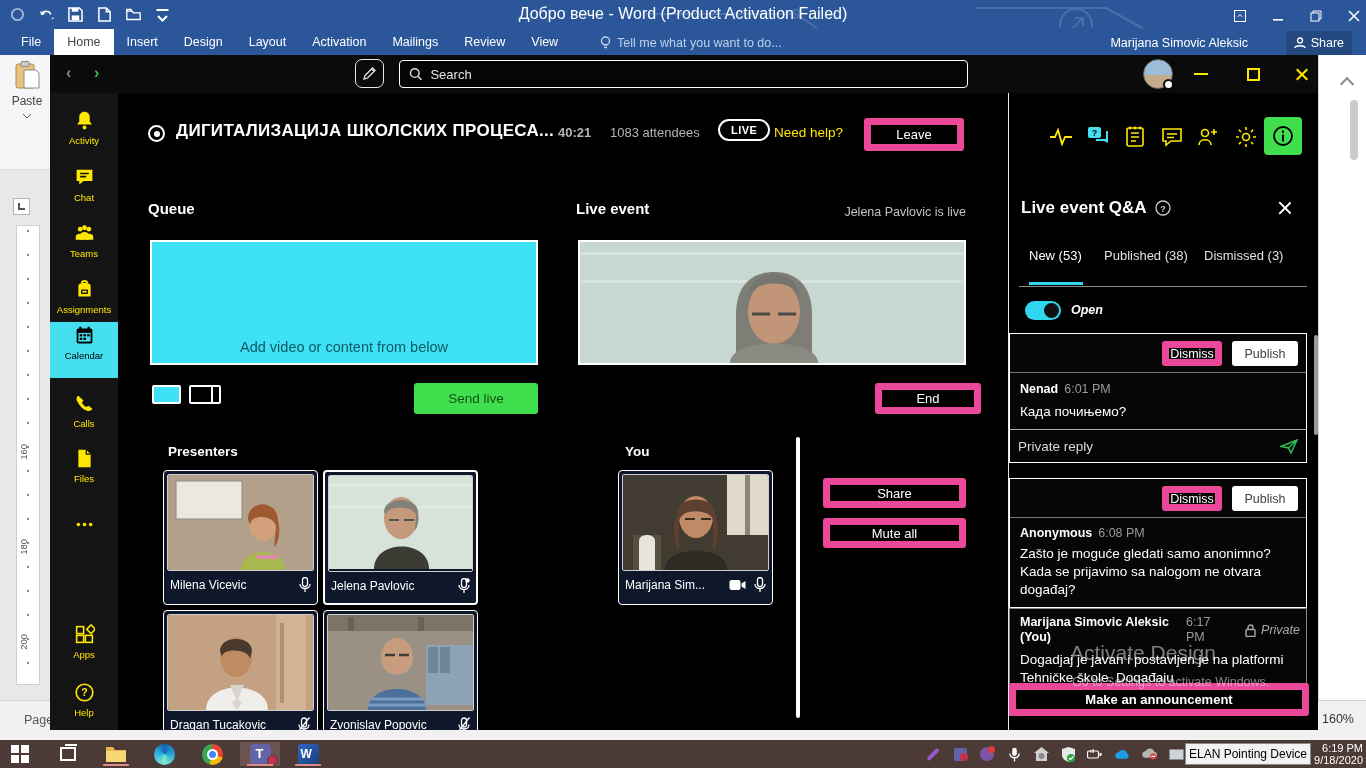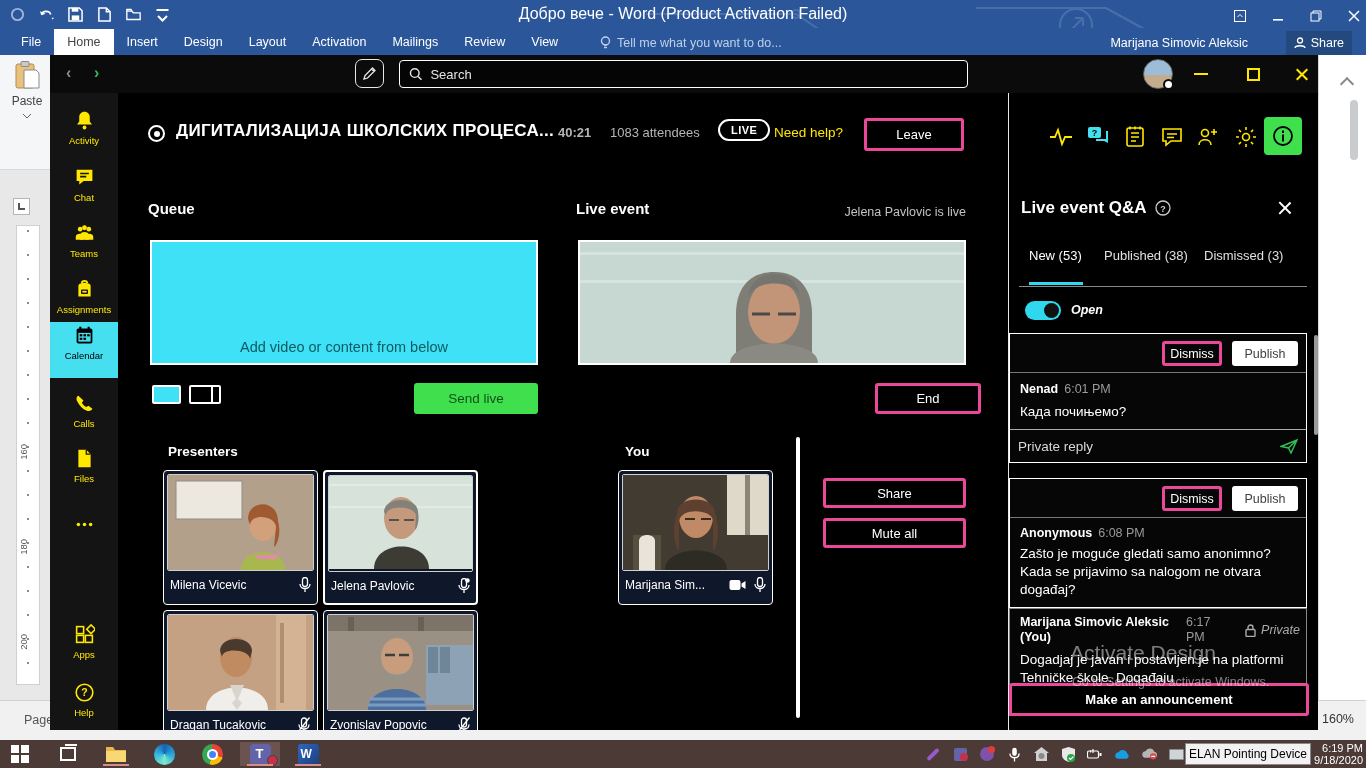--- a/index.html
+++ b/index.html
@@ -66,21 +66,21 @@
   .tw-main { position:absolute; left:68px; top:38px; width:890px; height:637px; background:#000; }
 
   
   .rec-icon { position:absolute; left:98px; top:70px; width:17px; height:17px; border:2px solid #fff; border-radius:50%; }
   .rec-icon i { position:absolute; left:3.5px; top:3.5px; width:6px; height:6px; background:#fff; border-radius:50%; }
   .ev-title { position:absolute; left:126px; top:66px; font-size:17px; font-weight:bold; letter-spacing:.3px; white-space:nowrap; }
   .ev-time { position:absolute; left:508px; top:70px; font-size:13px; font-weight:bold; color:#b5b5b5; }
   .ev-att { position:absolute; left:560px; top:70px; font-size:13px; color:#b5b5b5; }
   .ev-live { position:absolute; left:668px; top:64px; border:2px solid #fff; border-radius:14px; padding:3px 11px; font-size:11px; font-weight:bold; letter-spacing:.5px; }
   .ev-help { position:absolute; left:724px; top:70px; color:#ffe800; font-size:13.5px; }
-  .btn { display:flex; align-items:center; justify-content:center; border:3px solid #ec4899; color:#fff; background:transparent; border-radius:3px; font-size:13px; font-family:"Liberation Sans",sans-serif; cursor:pointer; }
+  .btn { display:flex; align-items:center; justify-content:center; border:7px solid #ec4899; color:#fff; background:transparent; border-radius:3px; font-size:13px; font-family:"Liberation Sans",sans-serif; cursor:pointer; }
   .ev-leave { position:absolute; left:814px; top:63px; width:100px; height:33px; }
 
   .sec-h { position:absolute; font-size:15px; font-weight:bold; color:#fff; }
   .live-status { position:absolute; left:700px; top:150px; width:216px; text-align:right; font-size:12.5px; color:#c2c2c2; }
   .q-box { position:absolute; left:100px; top:185px; width:388px; height:125px; background:#3ee1f5; border:2px solid #fff; }
   .q-box span { position:absolute; left:0; right:0; bottom:8px; text-align:center; color:#0e5a63; font-size:14.5px; }
   .thumb1 { position:absolute; left:102px; top:330px; width:29px; height:19px; background:#3ee1f5; border:2px solid #fff; border-radius:2px; }
   .thumb2 { position:absolute; left:139px; top:330px; width:32px; height:19px; border:2px solid #fff; border-radius:2px; }
   .thumb2 i { position:absolute; right:6px; top:0; bottom:0; width:2px; background:#fff; }
   .sendlive { position:absolute; left:364px; top:328px; width:124px; height:31px; background:#40df4d; color:#0c5416; border:none; border-radius:3px; font-size:13.5px; display:flex; align-items:center; justify-content:center; font-family:"Liberation Sans",sans-serif; cursor:pointer; }

